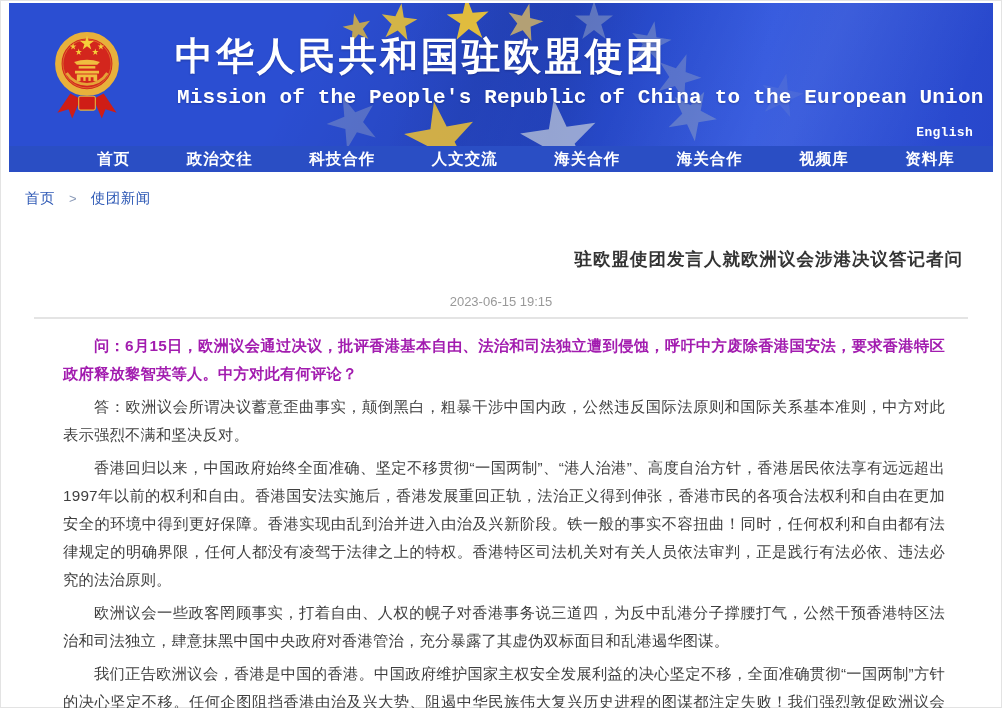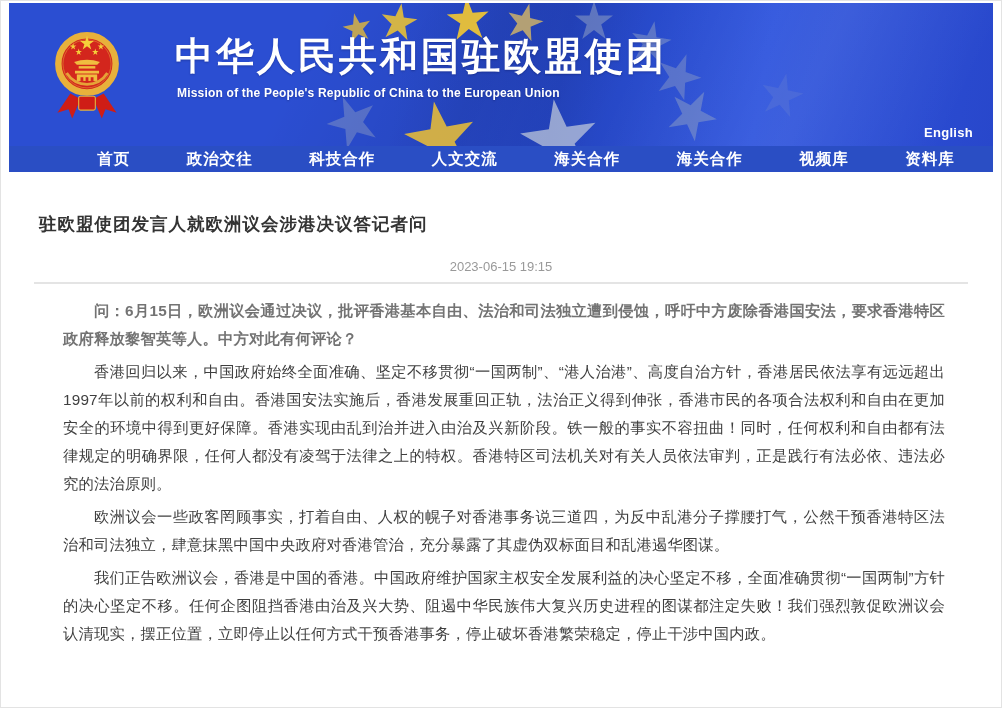--- a/index.html
+++ b/index.html
@@ -8,35 +8,36 @@
     background:#fff;box-shadow:inset 0 0 0 1px #e3e3e3;
     font-family:"Liberation Sans","DejaVu Sans",sans-serif;
     -webkit-font-smoothing:antialiased;
   }
   .page{margin:3px 9px 0 9px;width:984px;}
 
   
   .header{
     position:relative;height:143px;overflow:hidden;
     background:linear-gradient(100deg,#2b4ed2 0%,#2b4ed2 40%,#2444bf 56%,#2e54dd 76%,#2847cb 100%);
+    font-family:Liberation Mono, monospace;
   }
   .header::before{
     content:"";position:absolute;inset:0;
     background:linear-gradient(115deg,transparent 30%,rgba(0,0,30,.10) 48%,transparent 62%,rgba(255,255,255,.08) 80%,transparent 95%);
     pointer-events:none;
   }
   .stars{position:absolute;top:0;left:0;pointer-events:none;}
   .brand{position:absolute;left:0;top:0;width:100%;height:100%;}
   .emblem{position:absolute;left:41px;top:21px;width:74px;height:100px;}
   .title-cn{
     position:absolute;left:166px;top:28px;color:#fff;font-size:38px;font-weight:bold;
     letter-spacing:3px;white-space:nowrap;text-shadow:0 1px 2px rgba(0,0,40,.25);
   }
   .title-en{
-    position:absolute;left:168px;top:83px;color:#fff;font-size:12px;font-weight:600;
+    position:absolute;left:168px;top:83px;color:#fff;font-size:21px;font-weight:600;
     letter-spacing:.2px;white-space:nowrap;text-shadow:0 1px 2px rgba(0,0,40,.25);
   }
   .lang{
     position:absolute;right:20px;bottom:6px;color:#fff;font-size:13px;font-weight:bold;
     text-decoration:none;letter-spacing:.3px;
   }
 
   
   .navbar{
     height:26px;background:#2a4ec4;display:flex;align-items:center;
@@ -47,31 +48,31 @@
     letter-spacing:1px;white-space:nowrap;line-height:26px;
   }
 
   
   .breadcrumb{padding:17px 0 0 16px;font-size:14.5px;height:27px;}
   .crumb{color:#2e59b5;text-decoration:none;letter-spacing:.5px;}
   .crumb-sep{color:#8a9ab8;margin:0 10px;font-size:13px;}
 
   
   .article-title{
-    margin:40px 30px 0 30px;text-align:left;font-size:17.5px;font-weight:bold;
+    margin:31px 30px 0 30px;text-align:right;font-size:17.5px;font-weight:bold;
     color:#333;letter-spacing:1px;
   }
   .article-date{margin-top:23px;text-align:center;font-size:13px;color:#999;}
   .divider{border:none;border-top:2px solid #e4e4e4;margin:8px 25px 0 25px;}
   .article-body{margin:13px 48px 0 54px;}
   .para{
     margin:0 0 5px 0;font-size:15.3px;line-height:28px;color:#3f3f3f;
     text-align:justify;text-indent:31px;letter-spacing:.2px;
   }
-  .para.bold{font-weight:bold;color:#737373;}
+  .para.bold{font-weight:bold;color:#a21caf;}
 </style>
 </head>
 <body>
 
 <div class="page">
 
   <div class="header">
 
     <svg class="stars" width="984" height="143" viewBox="0 0 984 143" aria-hidden="true">
       <defs>
@@ -162,26 +163,32 @@
       <a href="#" class="nav-item">首页</a>
       <a href="#" class="nav-item">政治交往</a>
       <a href="#" class="nav-item">科技合作</a>
       <a href="#" class="nav-item">人文交流</a>
       <a href="#" class="nav-item">海关合作</a>
       <a href="#" class="nav-item">海关合作</a>
       <a href="#" class="nav-item">视频库</a>
       <a href="#" class="nav-item">资料库</a>
     </nav>
 
+  <div class="breadcrumb">
+    <a class="crumb" href="#">首页</a>
+    <span class="crumb-sep">&gt;</span>
+    <a class="crumb" href="#">使团新闻</a>
+  </div>
 
   <div>
     <h1 class="article-title">驻欧盟使团发言人就欧洲议会涉港决议答记者问</h1>
     <div class="article-date">2023-06-15 19:15</div>
     <hr class="divider">
     <div class="article-body">
         <p class="para bold">问：6月15日，欧洲议会通过决议，批评香港基本自由、法治和司法独立遭到侵蚀，呼吁中方废除香港国安法，要求香港特区政府释放黎智英等人。中方对此有何评论？</p>
+        <p class="para">答：欧洲议会所谓决议蓄意歪曲事实，颠倒黑白，粗暴干涉中国内政，公然违反国际法原则和国际关系基本准则，中方对此表示强烈不满和坚决反对。</p>
         <p class="para">香港回归以来，中国政府始终全面准确、坚定不移贯彻“一国两制”、“港人治港”、高度自治方针，香港居民依法享有远远超出1997年以前的权利和自由。香港国安法实施后，香港发展重回正轨，法治正义得到伸张，香港市民的各项合法权利和自由在更加安全的环境中得到更好保障。香港实现由乱到治并进入由治及兴新阶段。铁一般的事实不容扭曲！同时，任何权利和自由都有法律规定的明确界限，任何人都没有凌驾于法律之上的特权。香港特区司法机关对有关人员依法审判，正是践行有法必依、违法必究的法治原则。</p>
         <p class="para">欧洲议会一些政客罔顾事实，打着自由、人权的幌子对香港事务说三道四，为反中乱港分子撑腰打气，公然干预香港特区法治和司法独立，肆意抹黑中国中央政府对香港管治，充分暴露了其虚伪双标面目和乱港遏华图谋。</p>
         <p class="para">我们正告欧洲议会，香港是中国的香港。中国政府维护国家主权安全发展利益的决心坚定不移，全面准确贯彻“一国两制”方针的决心坚定不移。任何企图阻挡香港由治及兴大势、阻遏中华民族伟大复兴历史进程的图谋都注定失败！我们强烈敦促欧洲议会认清现实，摆正位置，立即停止以任何方式干预香港事务，停止破坏香港繁荣稳定，停止干涉中国内政。</p>
       </div>
   </div>
 
 </div>
 
 </body></html>

